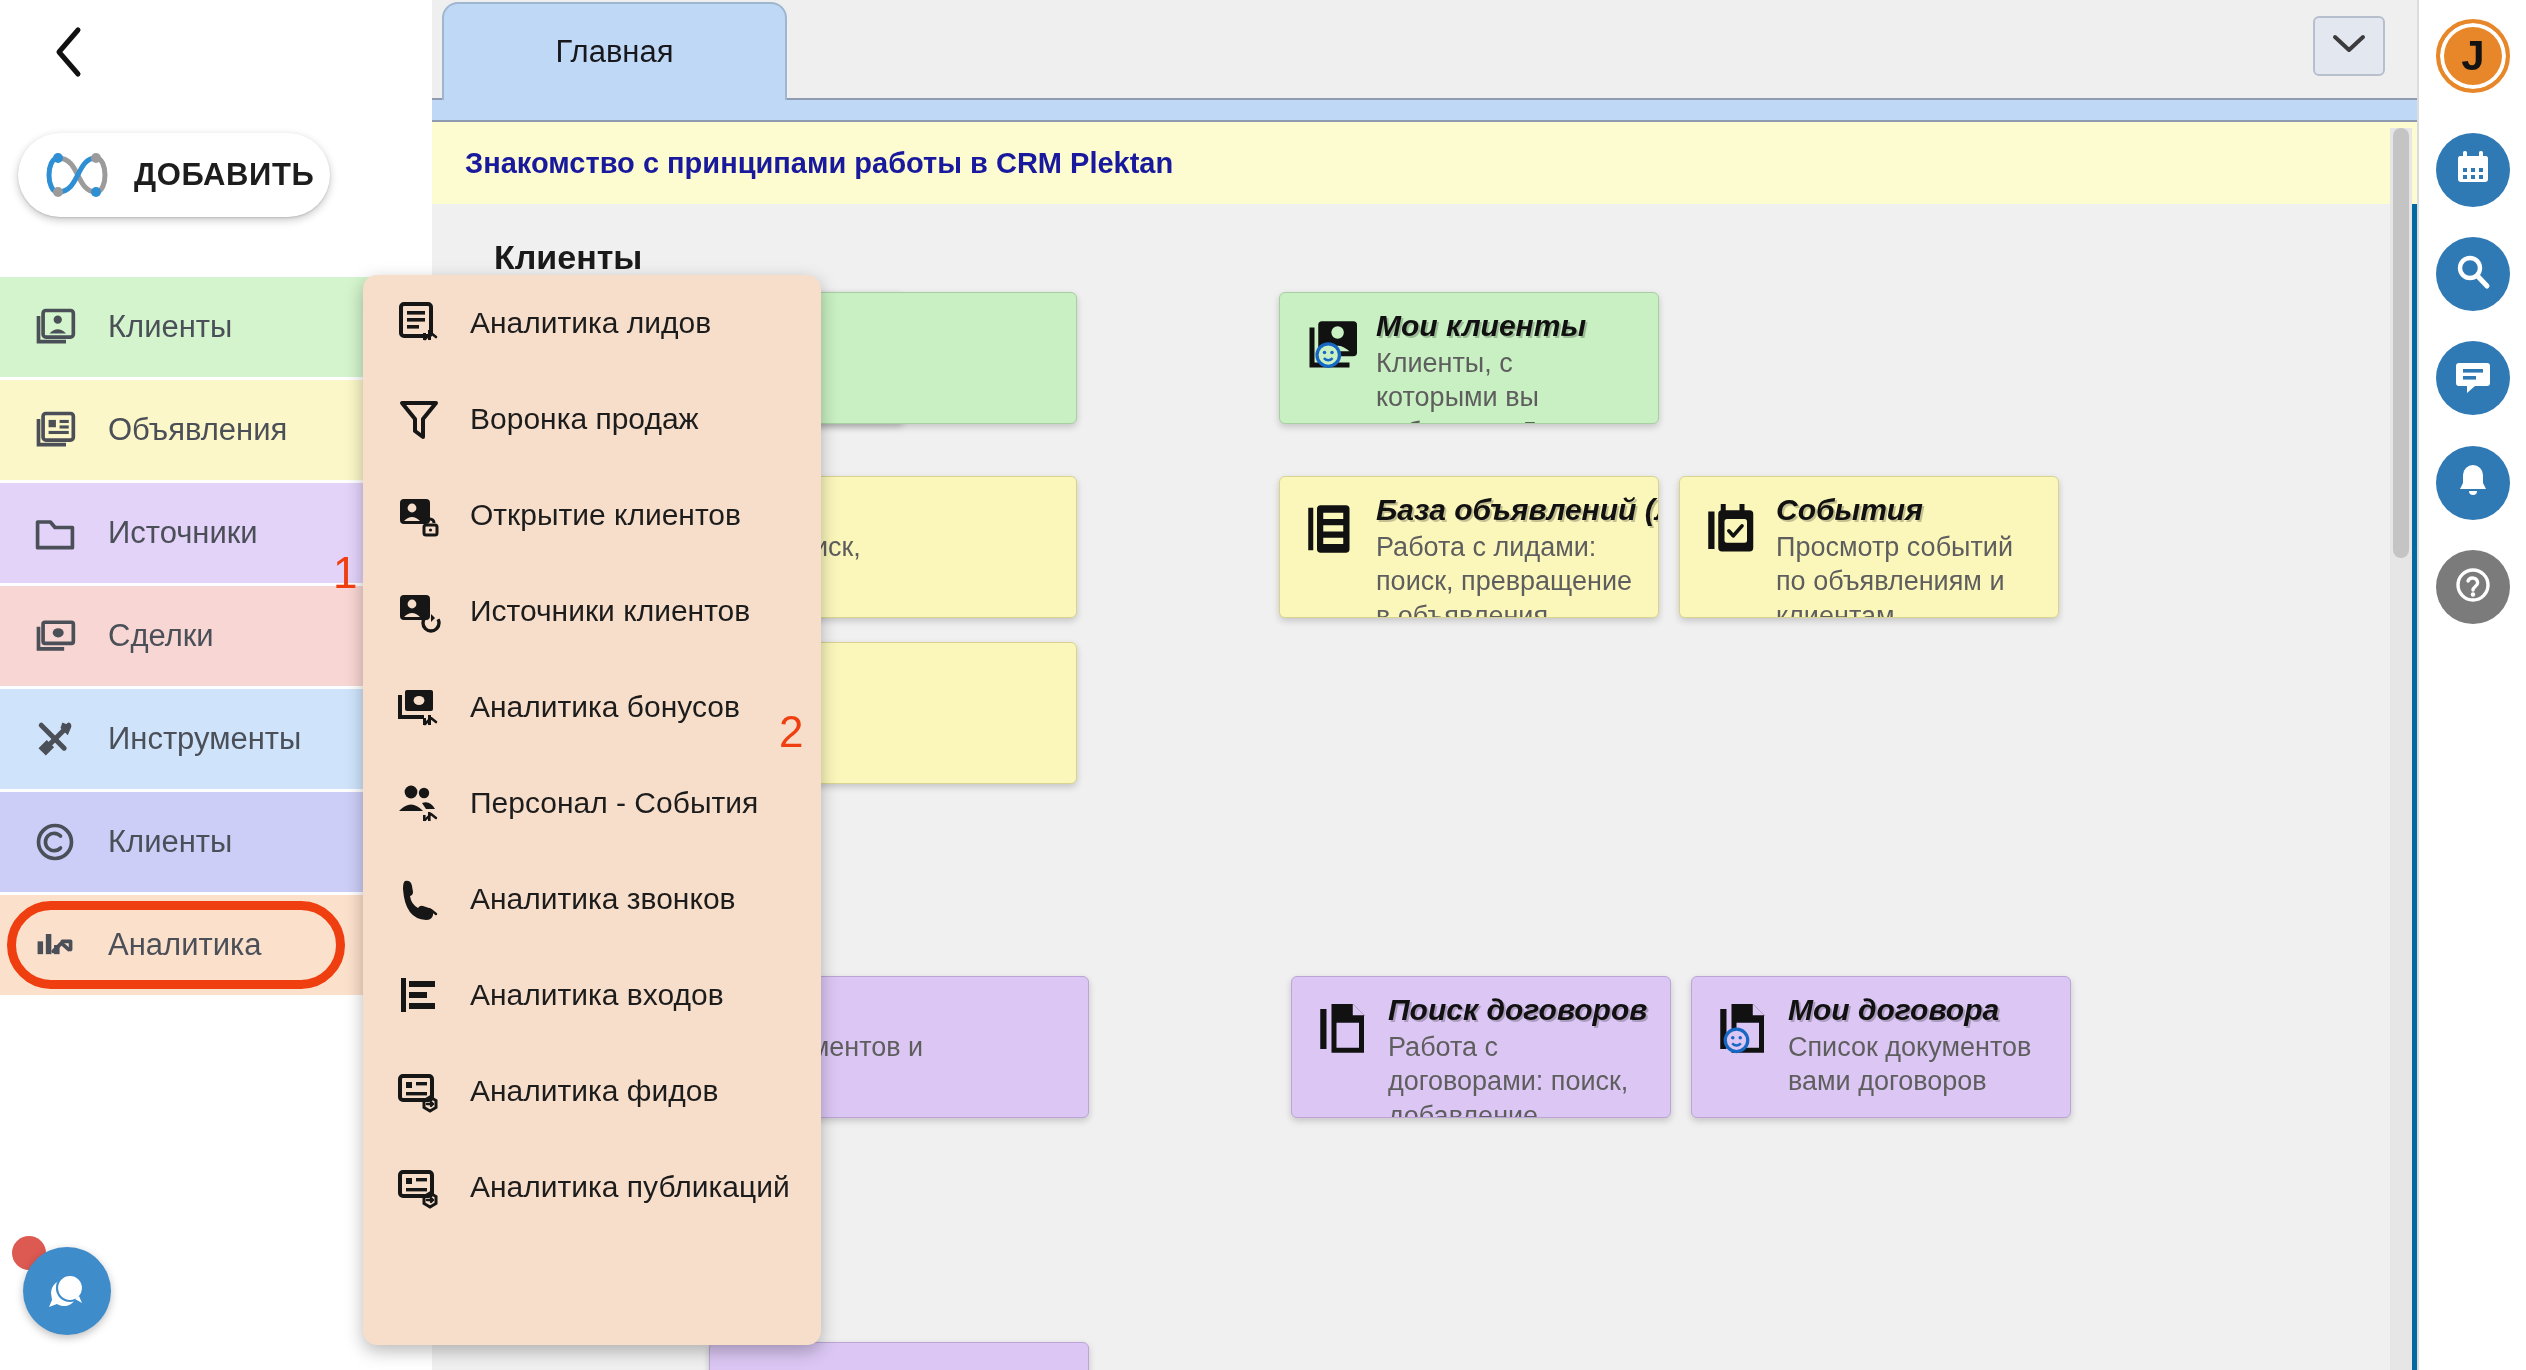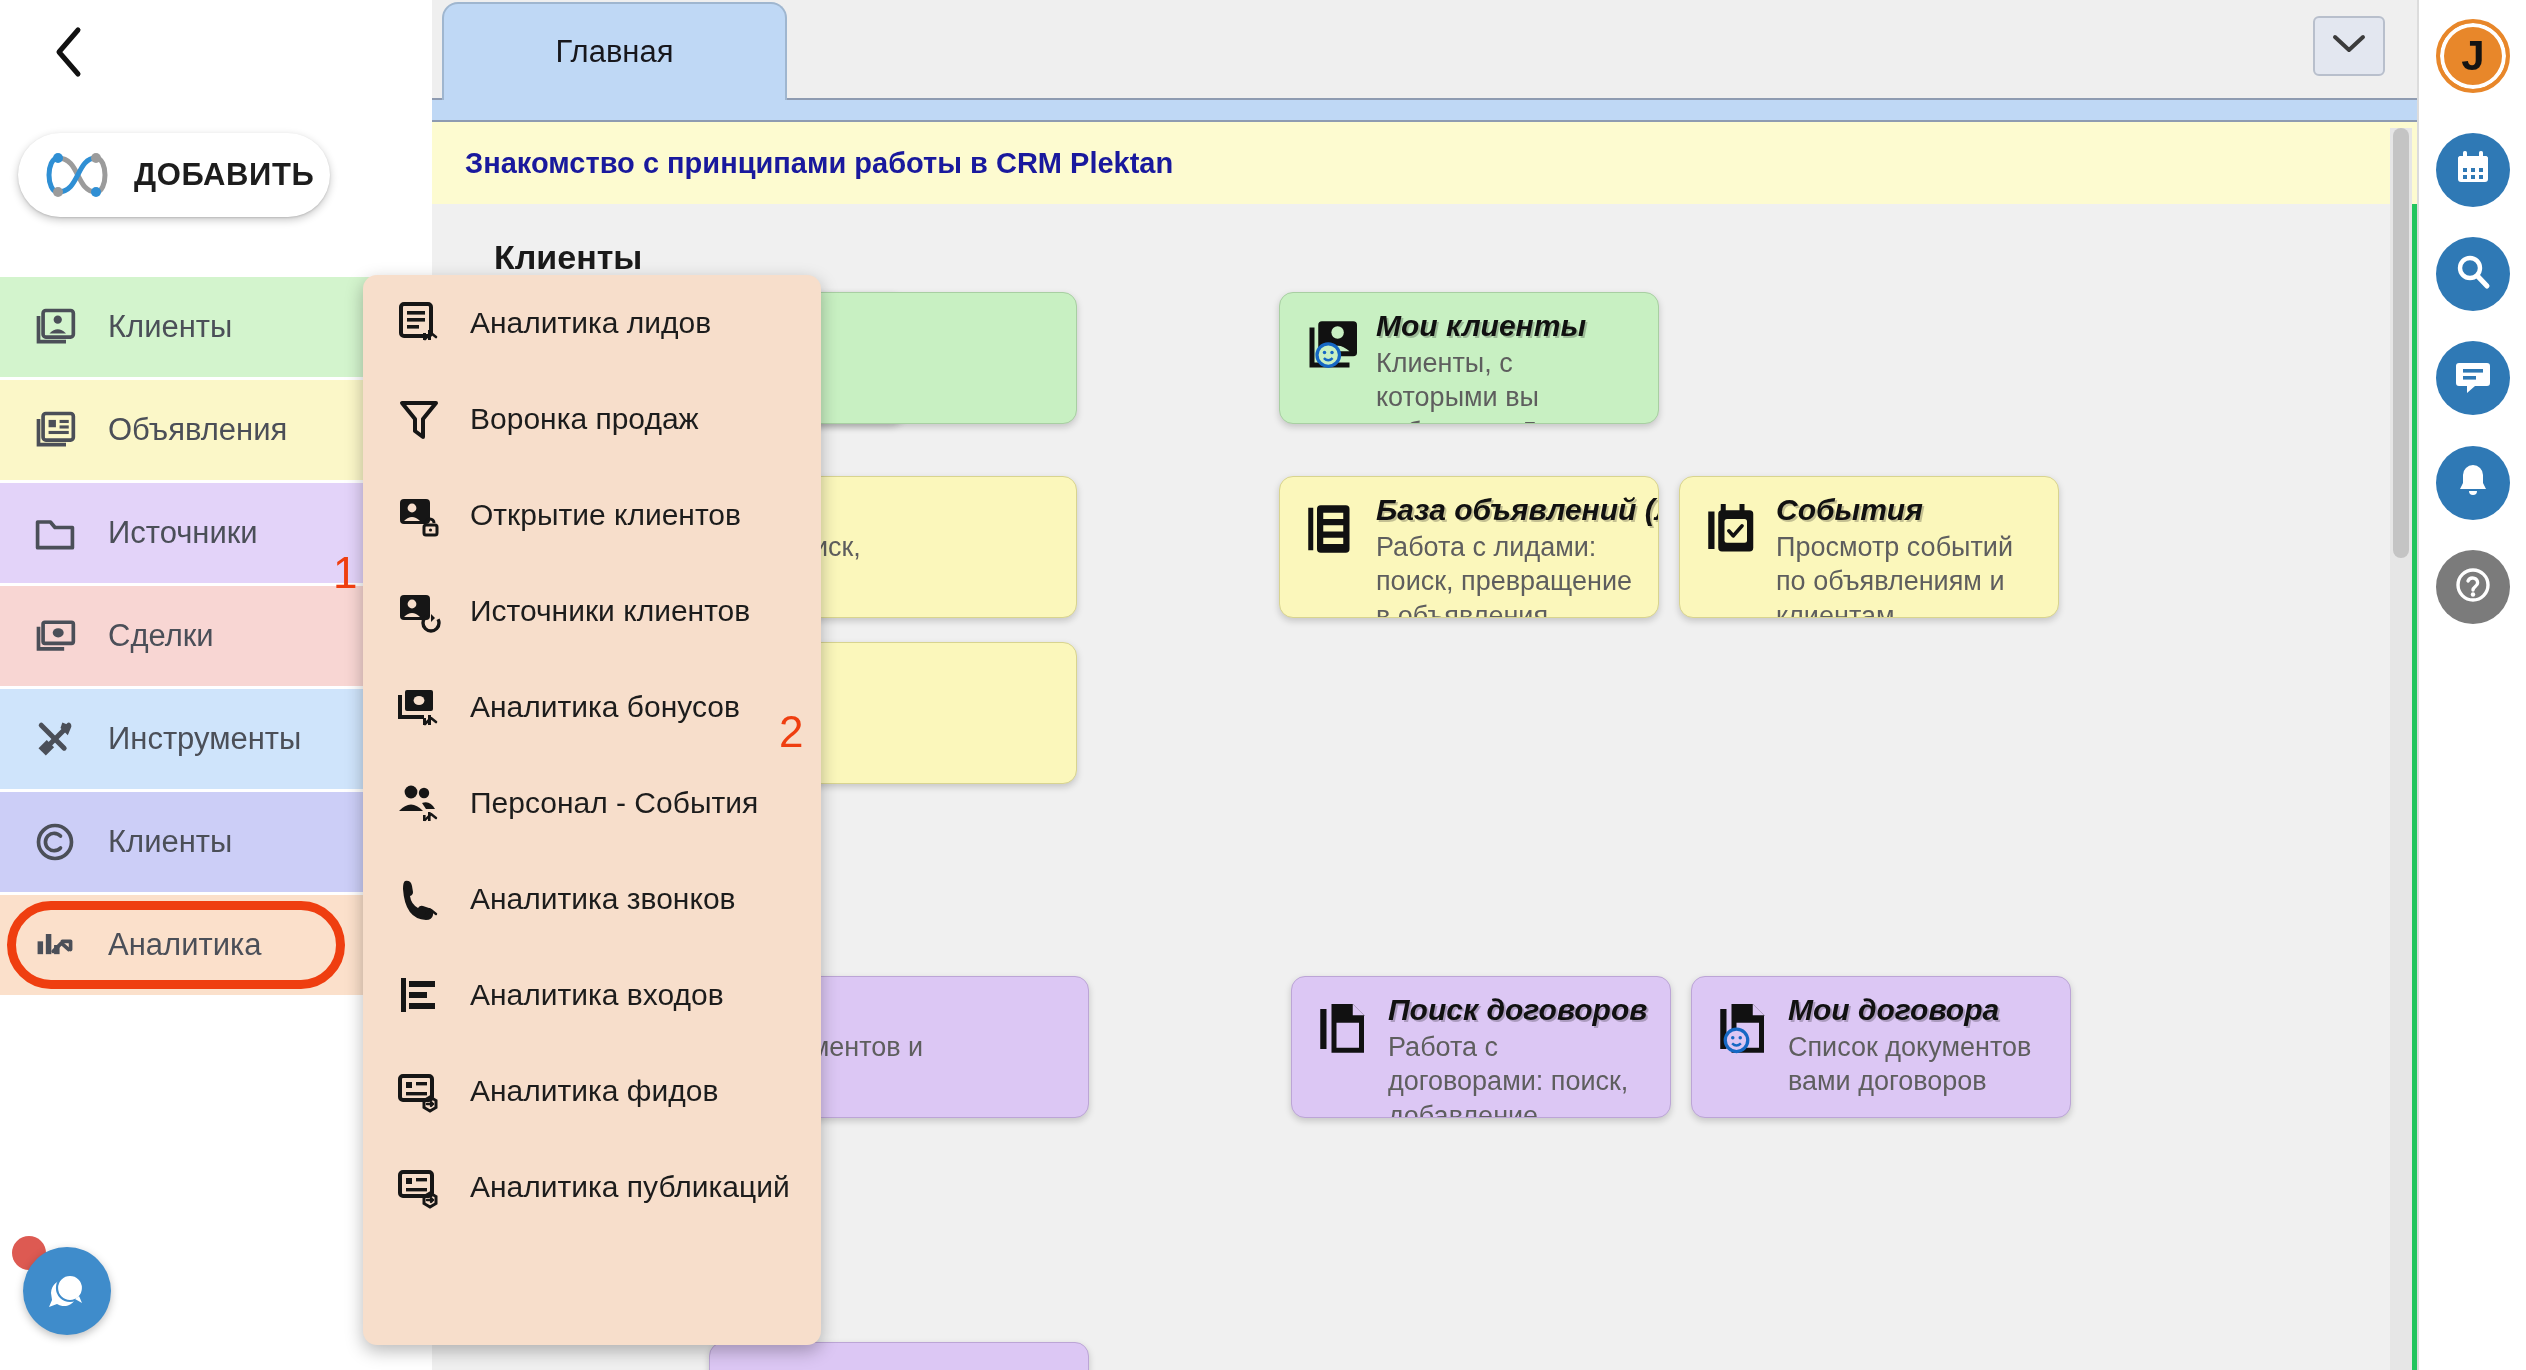--- a/index.html
+++ b/index.html
@@ -91,21 +91,21 @@
   .chat-widget .dot {
     position: absolute; left: 0px; top: 0px;
     width: 34px; height: 34px; border-radius: 50%;
     background: #dd5a52;
   }
 
   
   .main {
     position: absolute; left: 432px; top: 0;
     width: 1985px; height: 1370px;
-    background: #22c55e;
+    background: #0369a1;
   }
   .tabbar {
     position: absolute; left: 0; top: 0; width: 1985px; height: 100px;
     background: #efefef;
     border-bottom: 2px solid #8e9bb1;
   }
   .tab {
     position: absolute; left: 10px; top: 2px;
     width: 345px; height: 98px;
     background: #bfd8f5;
@@ -148,21 +148,21 @@
     background: #f0f0f0;
     overflow: hidden;
   }
   .sec-title {
     position: absolute;
     font-size: 34px; font-weight: 700; color: #1a1a1a;
   }
 
   .card {
     position: absolute;
-    border-radius: 14px;
+    border-radius: 6px;
     border: 1px solid rgba(0,0,0,.16);
     box-shadow: 0 3px 7px rgba(0,0,0,.18);
     padding: 17px 22px 9px 22px;
     overflow: hidden;
   }
   .card .cico {
     position: absolute; left: 22px; top: 22px;
     width: 60px; height: 60px;
     color: #111;
   }

